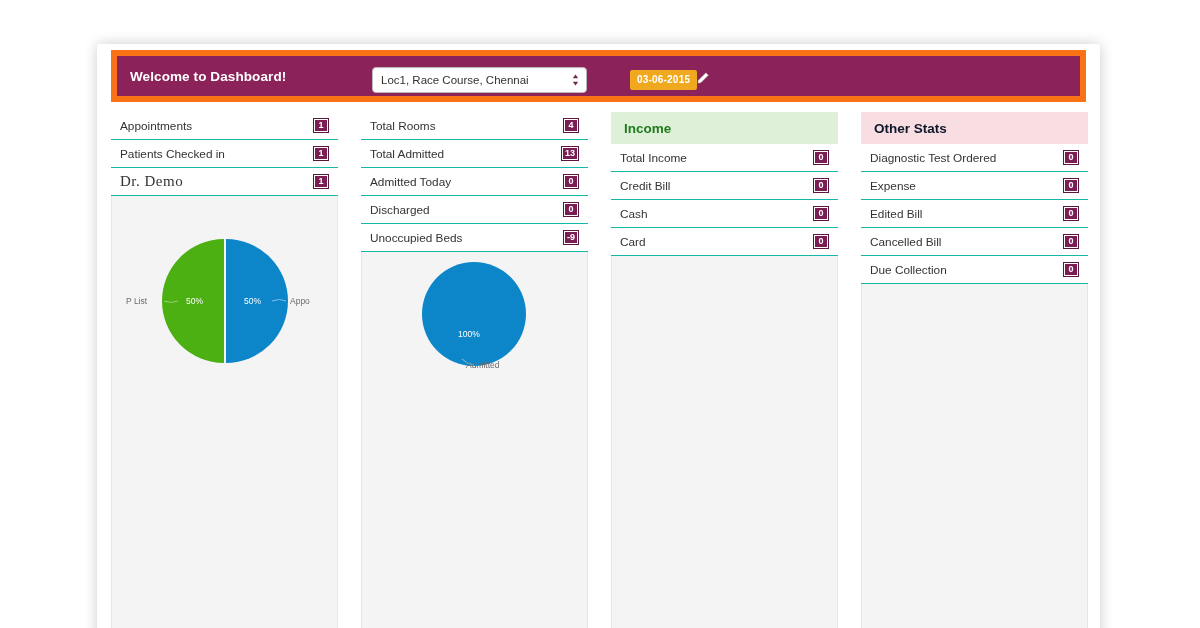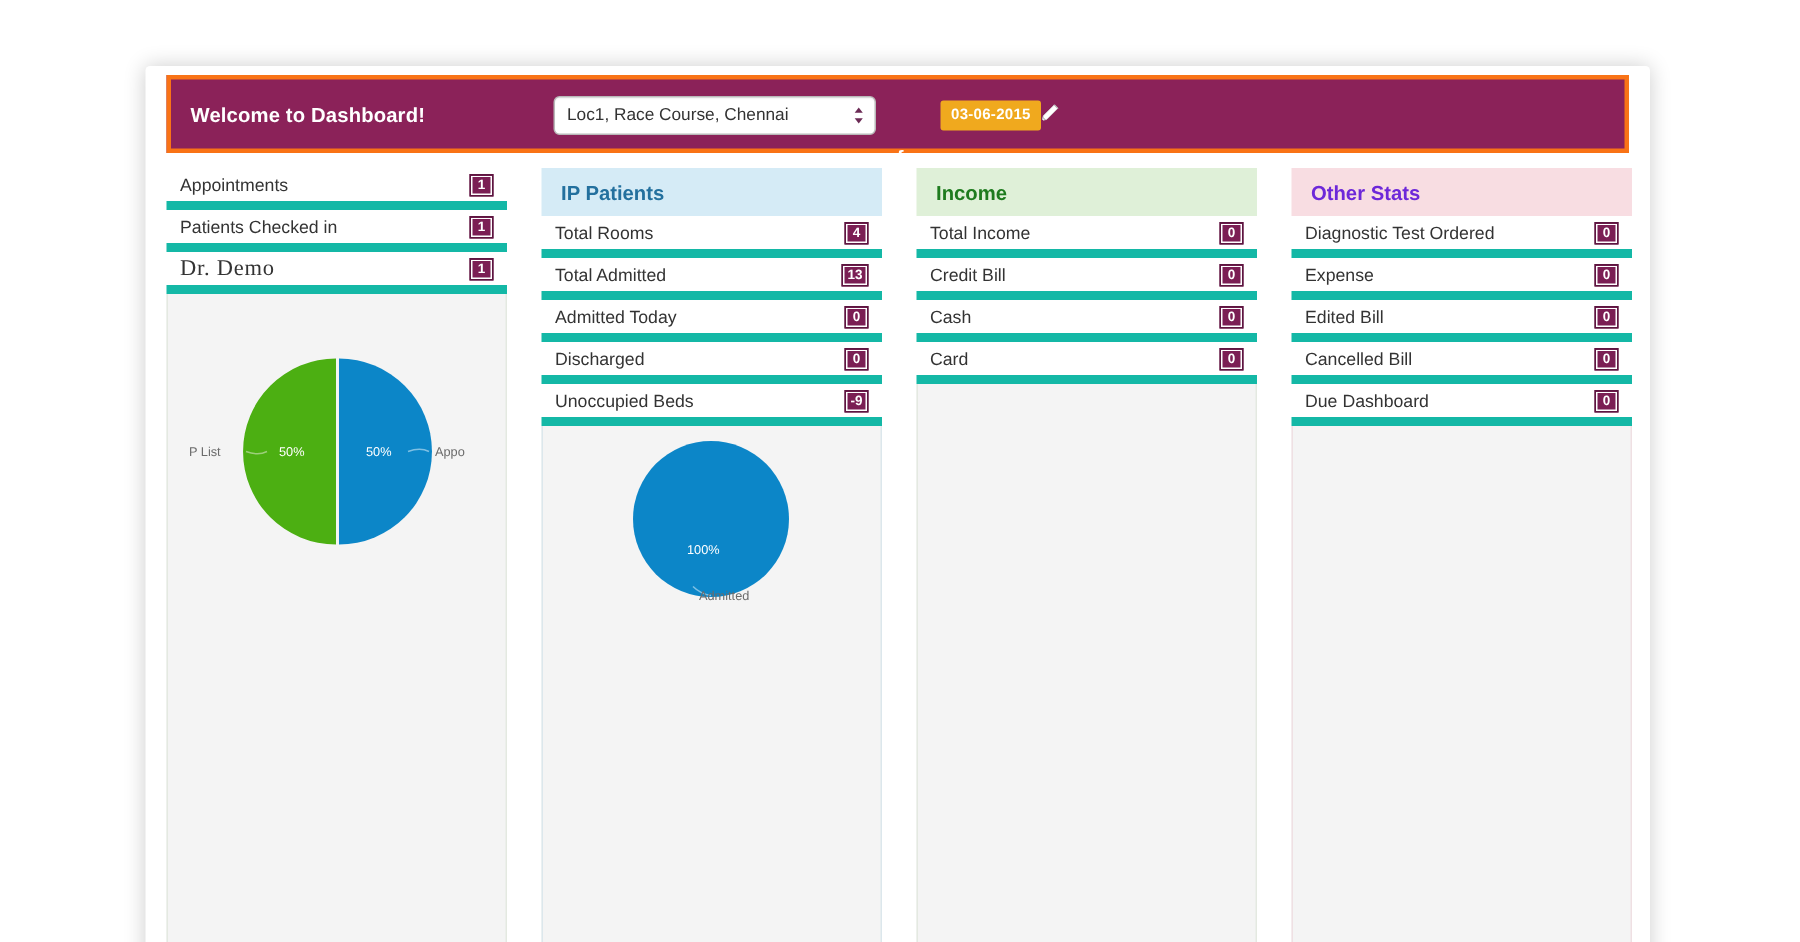--- a/index.html
+++ b/index.html
@@ -37,21 +37,21 @@
   }
 
   
   .topbar {
     position: absolute;
     left: 14px;
     top: 6px;
     width: 975px;
     height: 52px;
     background: #8B2259;
-    border: 3px solid #f97316;
+    border: 6px solid #f97316;
     box-sizing: border-box;
     display: flex;
     align-items: center;
   }
   .welcome-text {
     color: #ffffff;
     font-size: 13.5px;
     font-weight: bold;
     margin-left: 13px;
     letter-spacing: 0.1px;
@@ -142,25 +142,25 @@
     height: 32px;
     display: flex;
     align-items: center;
     padding-left: 13px;
     font-size: 13.5px;
     font-weight: bold;
     box-sizing: border-box;
   }
   .panel.green  .panel-head { background: #DFF0D8; color: #1E7B1E; }
   .panel.blue   .panel-head { background: #D5EBF6; color: #23709E; }
-  .panel.pink   .panel-head { background: #F8DDE2; color: #6d28d9; text-align: right; }
+  .panel.pink   .panel-head { background: #F8DDE2; color: #0f172a; text-align: right; }
 
   .stat-row {
     height: 28px;
-    border-bottom: 6px solid #14b8a6;
+    border-bottom: 1px solid #14b8a6;
     display: flex;
     align-items: center;
     padding: 0 9px 0 9px;
     box-sizing: border-box;
     font-size: 11.8px;
     color: #333333;
   }
   .stat-row .stat-label {
     flex: 1;
     white-space: nowrap;
@@ -273,21 +273,20 @@
 
             <text class="pie-outer-text" x="14" y="108">P List</text>
             <text class="pie-text" x="74" y="108">50%</text>
             <text class="pie-text" x="132" y="108">50%</text>
             <text class="pie-outer-text" x="178" y="108">Appo</text>
           </svg>
         </div>
       </div>
 
       <div class="panel blue">
-        <div class="panel-head">IP Patients</div>
 
         <div class="stat-row">
           <span class="stat-label">Total Rooms</span>
           <span class="badge">4</span>
         </div>
         <div class="stat-row">
           <span class="stat-label">Total Admitted</span>
           <span class="badge">13</span>
         </div>
         <div class="stat-row">
@@ -349,21 +348,21 @@
         </div>
         <div class="stat-row">
           <span class="stat-label">Edited Bill</span>
           <span class="badge">0</span>
         </div>
         <div class="stat-row">
           <span class="stat-label">Cancelled Bill</span>
           <span class="badge">0</span>
         </div>
         <div class="stat-row">
-          <span class="stat-label">Due Dashboard</span>
+          <span class="stat-label">Due Collection</span>
           <span class="badge">0</span>
         </div>
 
         <div class="chart-area"></div>
       </div>
 
     </div>
   </div>
 </div>
 

